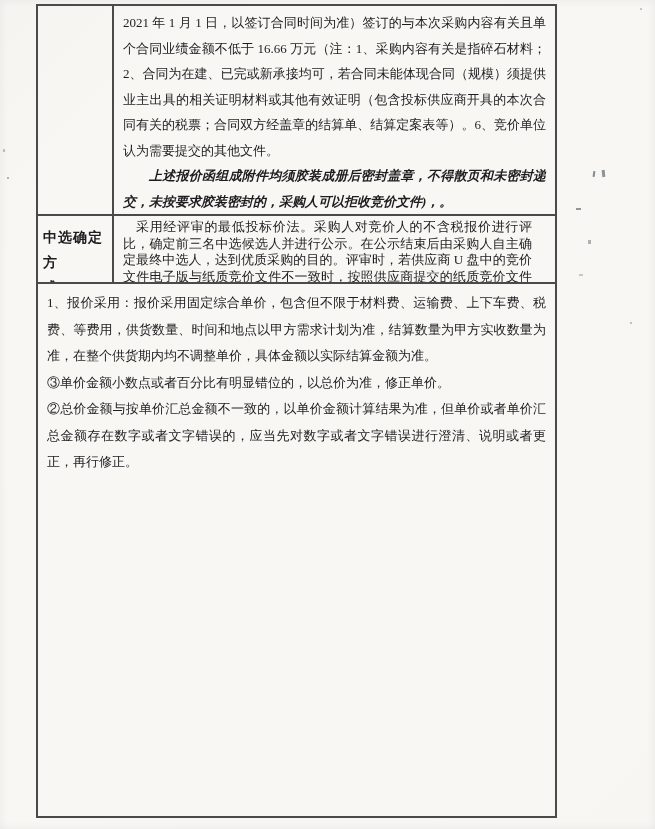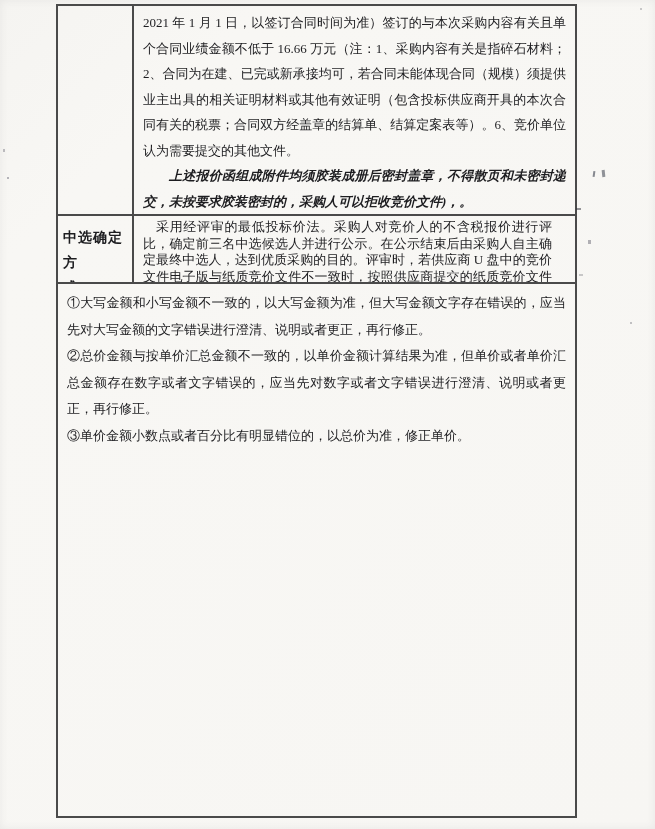--- a/index.html
+++ b/index.html
@@ -8,21 +8,21 @@
     background:#f7f6f3;
     font-family:"Liberation Serif","DejaVu Serif",serif;
     color:#1d1d20;
   }
   .page{
     position:absolute;inset:0;
     background:linear-gradient(135deg,#f5f4f1 0%,#f8f7f4 18%,#f7f6f3 100%);
     box-shadow:inset 0 0 8px rgba(70,70,80,.08);
   }
   .doc-table{
-    position:absolute;left:56px;top:4px;width:521px;height:814px;
+    position:absolute;left:36px;top:4px;width:521px;height:814px;
     box-sizing:border-box;border:2px solid #4a4a4a;
     display:flex;flex-direction:column;
     background:transparent;
   }
   .row{display:flex;overflow:hidden;}
   .row-1{height:208px;border-bottom:2px solid #4a4a4a;}
   .row-2{height:66px;border-bottom:2px solid #4a4a4a;}
   .row-3{flex:1;}
   .label-cell{
     width:76px;flex:0 0 76px;box-sizing:border-box;
@@ -72,23 +72,23 @@
     <div class="row row-2">
       <div class="label-cell">中选确定方
 式</div>
       <div class="content-cell">
         <p class="p-firstline-indent">采用经评审的最低投标价法。采购人对竞价人的不含税报价进行评比，确定前三名中选候选人并进行公示。在公示结束后由采购人自主确定最终中选人，达到优质采购的目的。评审时，若供应商 U 盘中的竞价文件电子版与纸质竞价文件不一致时，按照供应商提交的纸质竞价文件进行评比。</p>
       </div>
     </div>
 
     <div class="row row-3">
       <div class="content-cell">
-        <p>①大写金额和小写金额不一致的，以大写金额为准，但大写金额文字存在错误的，应当先对大写金额的文字错误进行澄清、说明或者更正，再行修正。</p>
+        <p>1、报价采用：报价采用固定综合单价，包含但不限于材料费、运输费、上下车费、税费、等费用，供货数量、时间和地点以甲方需求计划为准，结算数量为甲方实收数量为准，在整个供货期内均不调整单价，具体金额以实际结算金额为准。</p>
+        <p>③单价金额小数点或者百分比有明显错位的，以总价为准，修正单价。</p>
         <p>②总价金额与按单价汇总金额不一致的，以单价金额计算结果为准，但单价或者单价汇总金额存在数字或者文字错误的，应当先对数字或者文字错误进行澄清、说明或者更正，再行修正。</p>
-        <p>③单价金额小数点或者百分比有明显错位的，以总价为准，修正单价。</p>
 
       </div>
     </div>
 
   </div>
 
   <div class="speck sp1"></div>
   <div class="speck sp2"></div>
   <div class="speck sp3"></div>
   <div class="speck sp4"></div>

